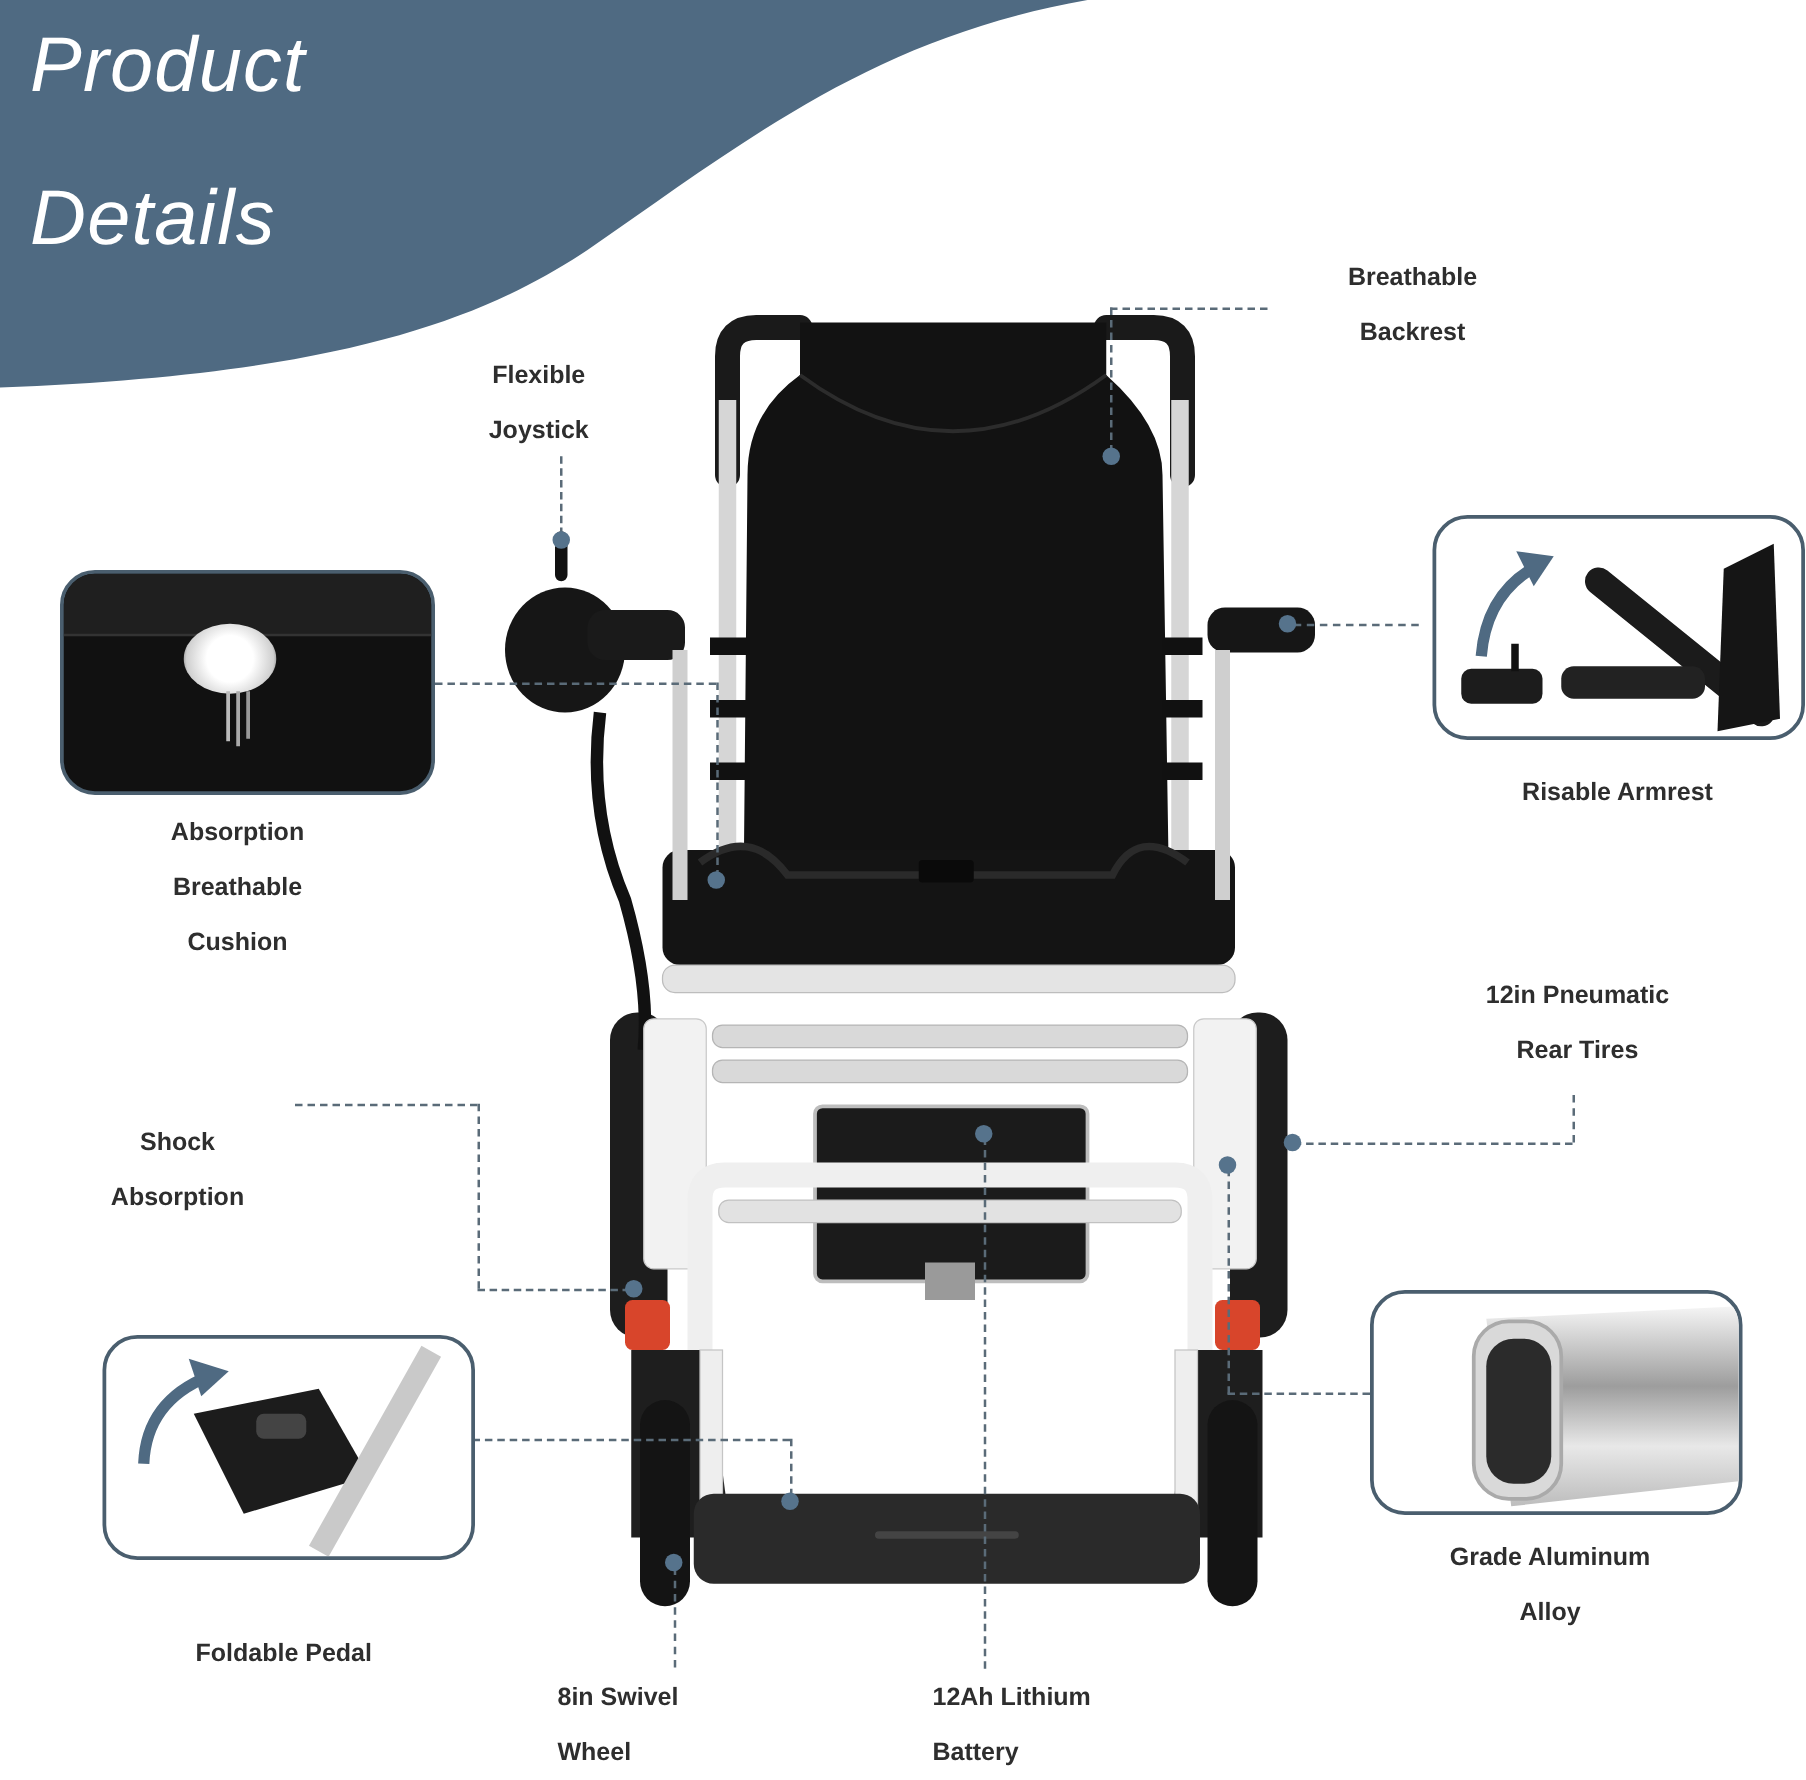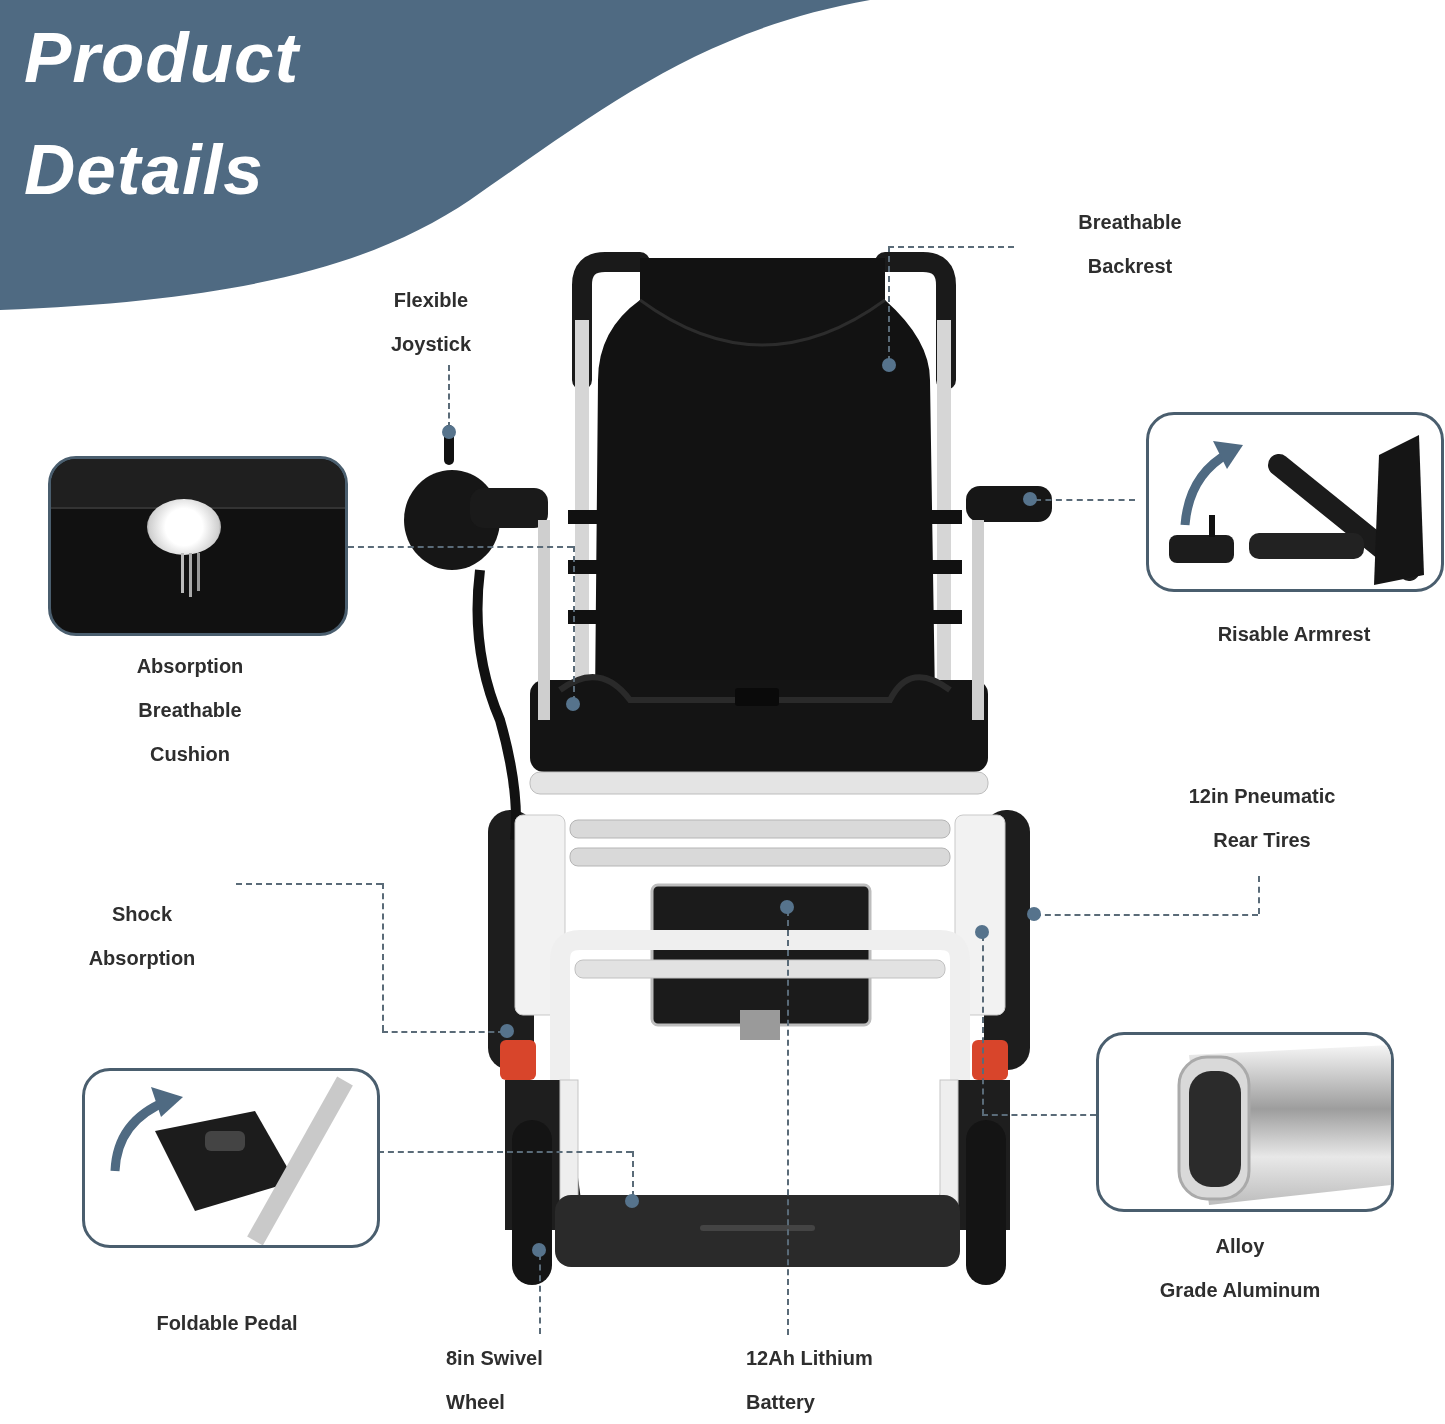--- a/index.html
+++ b/index.html
@@ -1,22 +1,22 @@
 <!DOCTYPE html>
 <html><head>
 <meta charset="utf-8">
 <style>
   html, body { margin: 0; padding: 0; background: #ffffff; }
   body { width: 1445px; height: 1424px; position: relative; overflow: hidden;
          font-family: "Liberation Sans", "DejaVu Sans", sans-serif; color: #2b2b2b; }
   .banner { position: absolute; left: 0; top: 0; width: 1445px; height: 320px; }
-  .title { position: absolute; left: 24px; font-weight: 700; font-style: italic;
-           color: #ffffff; font-size: 71px; letter-spacing: 1px; line-height: 1; }
+  .title { position: absolute; left: 24px; font-weight: 400; font-style: italic;
+           color: #ffffff; font-size: 62px; letter-spacing: 1px; line-height: 1; }
   .title.l1 { top: 22px; }
-  .title.l2 { top: 134px; }
+  .title.l2 { top: 144px; }
   .label { position: absolute; font-weight: 700; font-size: 20px; line-height: 44px;
            text-align: center; color: #2e2e2e; }
   .label span { display: block; }
   .inset { position: absolute; border: 3px solid #4a5e6e; border-radius: 28px;
            background: #fff; overflow: hidden; }
   .leader { position: absolute; border-color: #5a6b78; border-style: dashed; border-width: 0; }
   .dot { position: absolute; width: 14px; height: 14px; border-radius: 50%;
          background: #56738c; margin-left: -7px; margin-top: -7px; }
   .chair { position: absolute; left: 0; top: 0; width: 1445px; height: 1424px; }
 </style>
@@ -194,22 +194,22 @@
   <span>Rear Tires</span>
 </div>
 <div class="label" style="left:32px;top:892px;width:220px;">
   <span>Shock</span>
   <span>Absorption</span>
 </div>
 <div class="label" style="left:82px;top:1262px;width:290px;margin-top:39px;">
   <span>Foldable Pedal</span>
 </div>
 <div class="label" style="left:1080px;top:1224px;width:320px;">
+  <span>Grade Aluminum</span>
   <span>Alloy</span>
-  <span>Grade Aluminum</span>
 </div>
 <div class="label" style="left:446px;top:1336px;width:180px;text-align:left;">
   <span>8in Swivel</span>
   <span>Wheel</span>
 </div>
 <div class="label" style="left:746px;top:1336px;width:240px;text-align:left;">
   <span>12Ah Lithium</span>
   <span>Battery</span>
 </div>
 

